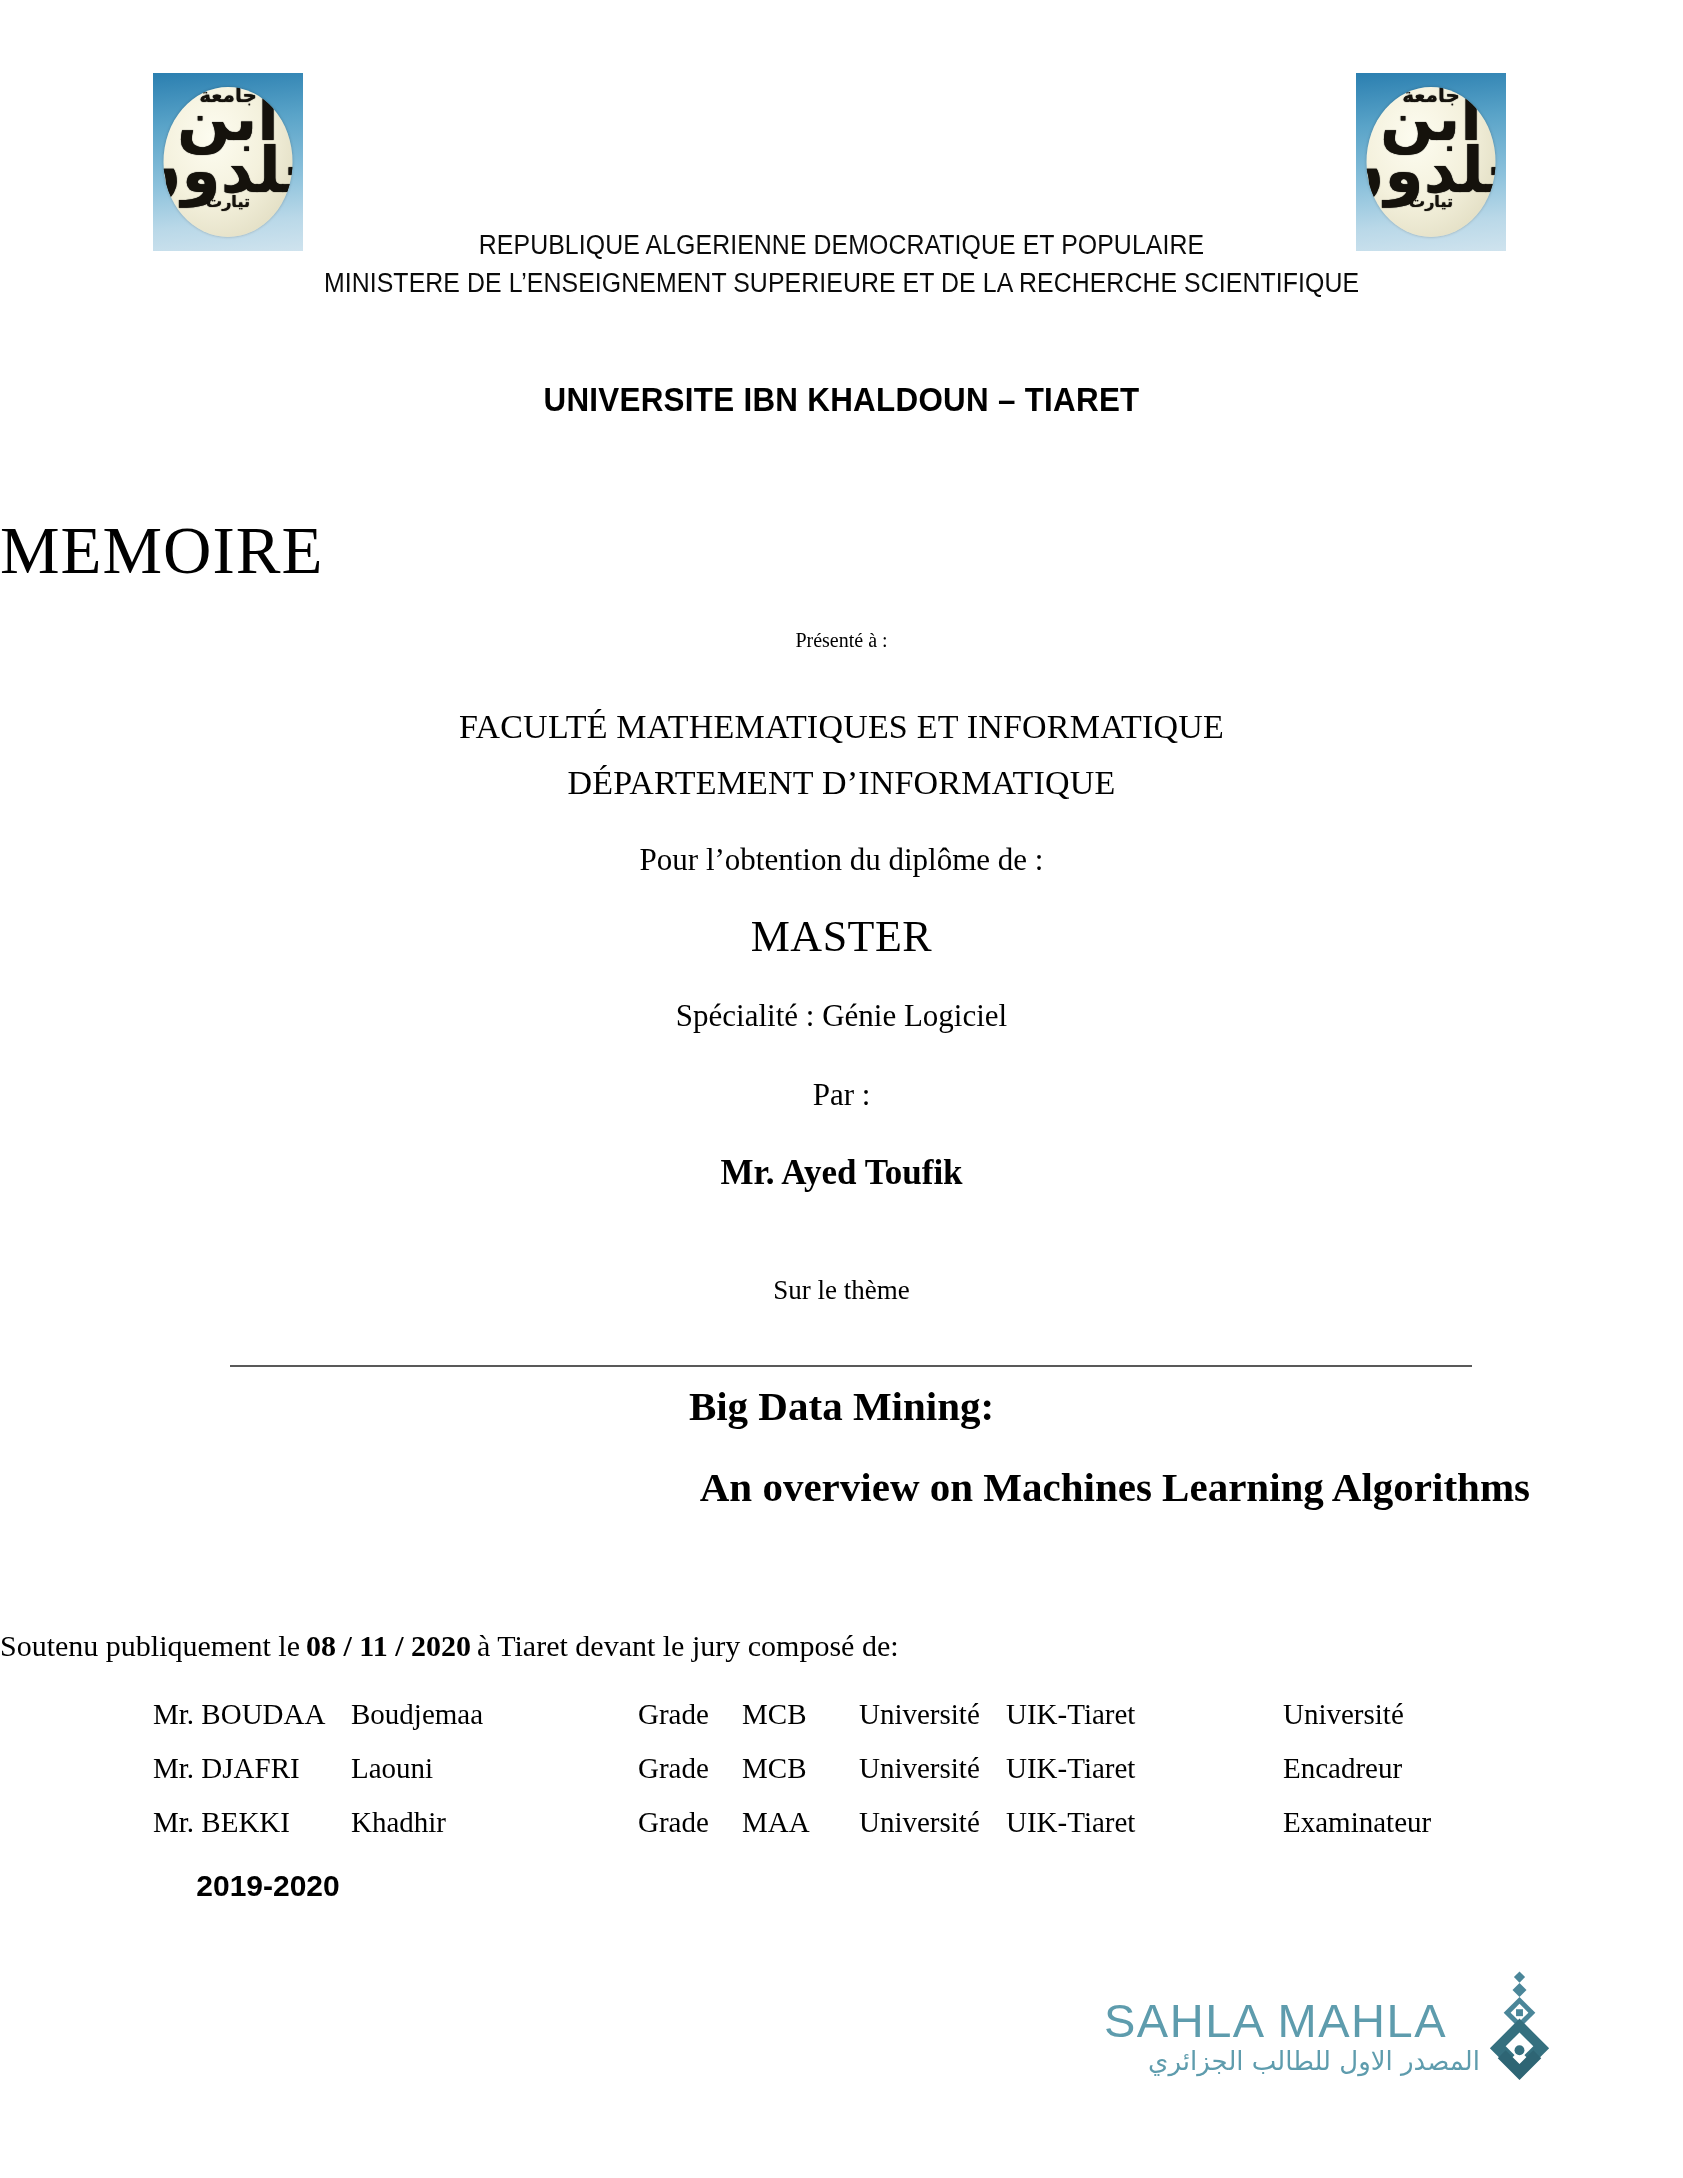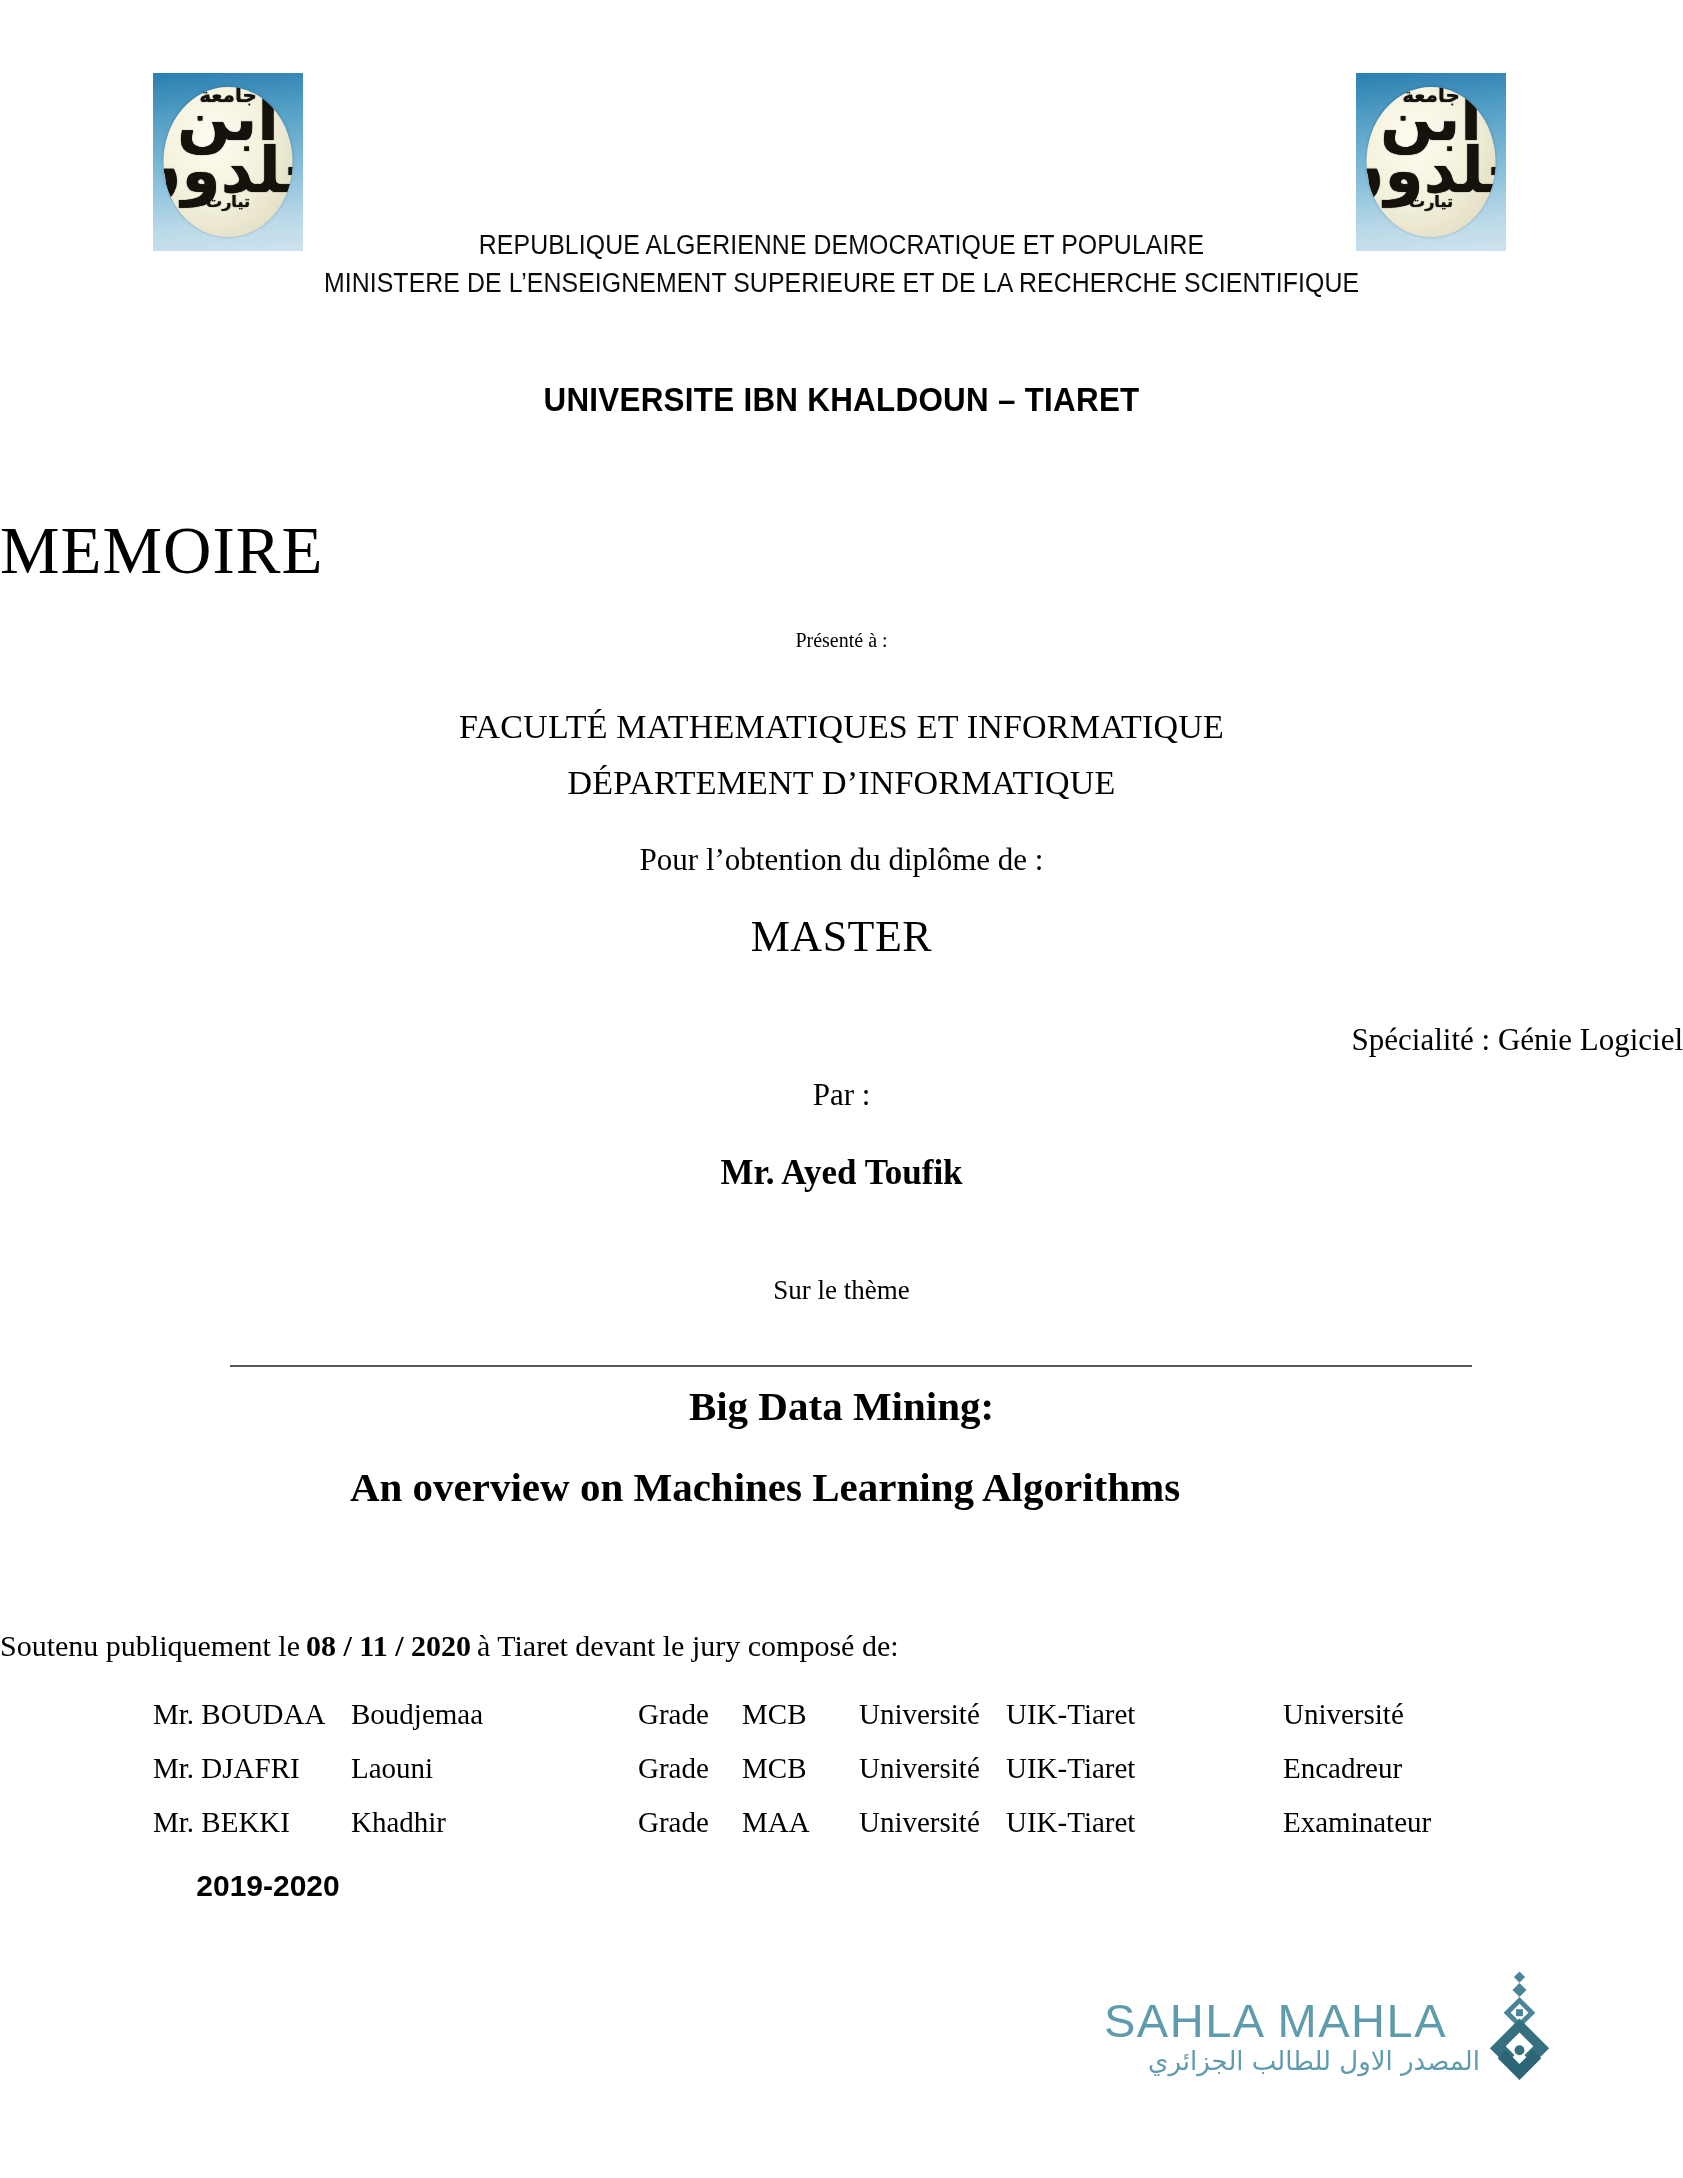--- a/index.html
+++ b/index.html
@@ -173,23 +173,22 @@
     text-align: center;
     font-size: 44px;
     letter-spacing: 0.5px;
   }
 
   .specialite {
     position: absolute;
     left: 0;
     top: 998px;
     width: 1683px;
-    text-align: right;
+    text-align: center;
     font-size: 31px;
-    margin-top: 24px;
   }
 
   .par {
     position: absolute;
     left: 0;
     top: 1077px;
     width: 1683px;
     text-align: center;
     font-size: 31px;
   }
@@ -229,21 +228,21 @@
     width: 1683px;
     text-align: center;
     font-size: 41px;
     font-weight: bold;
   }
   .theme-line2 {
     position: absolute;
     left: 0;
     top: 1463px;
     width: 1530px;
-    text-align: center;
+    text-align: right;
     font-size: 41px;
     font-weight: bold;
   }
 
   
   .soutenu {
     position: absolute;
     left: 0;
     top: 1629px;
     width: 1683px;

